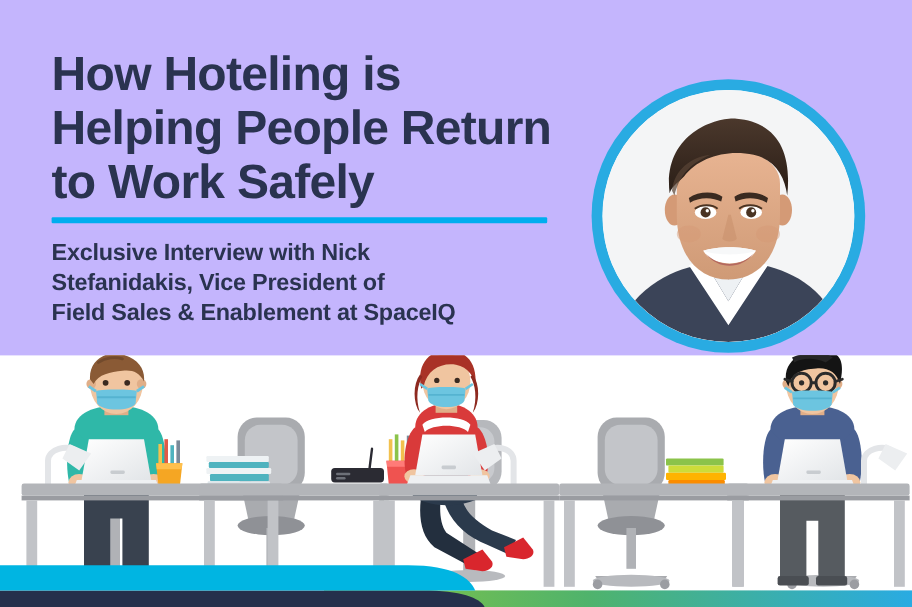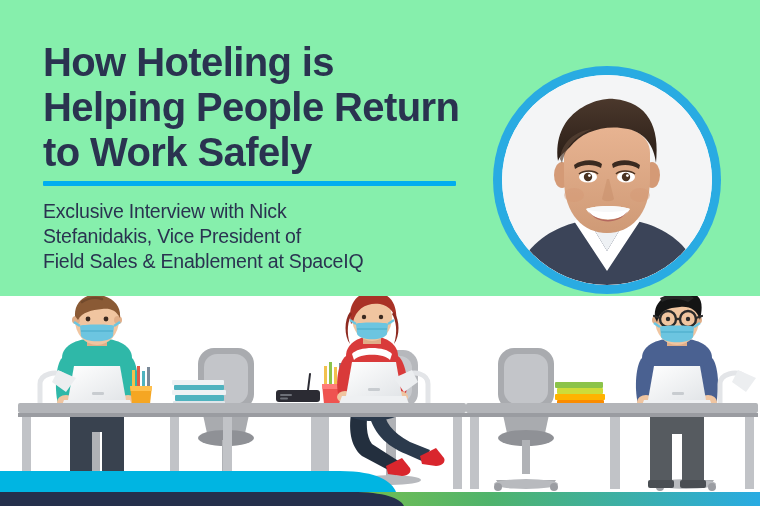--- a/index.html
+++ b/index.html
@@ -1,34 +1,34 @@
 <!DOCTYPE html>
 <html><head>
 <meta charset="utf-8">
 <style>
   html,body{margin:0;padding:0;}
   body{
     width:760px;height:506px;overflow:hidden;background:#ffffff;
     font-family:"Liberation Sans", sans-serif;
   }
-  .canvas{position:relative;width:760px;height:506px;background:#86efac;overflow:hidden;}
+  .canvas{position:relative;width:760px;height:506px;background:#c4b5fd;overflow:hidden;}
 
   
   .headline{
     position:absolute;left:43px;top:40px;width:460px;
     font-size:40px;line-height:1.12;font-weight:bold;
     color:#2a3350;letter-spacing:-0.6px;white-space:pre-line;
   }
   .rule{
     position:absolute;left:43px;top:181px;width:413px;height:5px;
     background:#00aeef;border-radius:1px;
   }
   .subhead{
     position:absolute;left:43px;top:199px;width:440px;
-    font-size:19.5px;line-height:1.28;font-weight:normal;
+    font-size:19.5px;line-height:1.28;font-weight:bold;
     color:#2a3350;letter-spacing:-0.2px;white-space:pre-line;
   }
 
   
   .portrait{
     position:absolute;left:502px;top:75px;width:210px;height:210px;
     border-radius:50%;background:#ffffff;
     box-shadow:0 0 0 9px #29abe2;
     overflow:hidden;
   }

